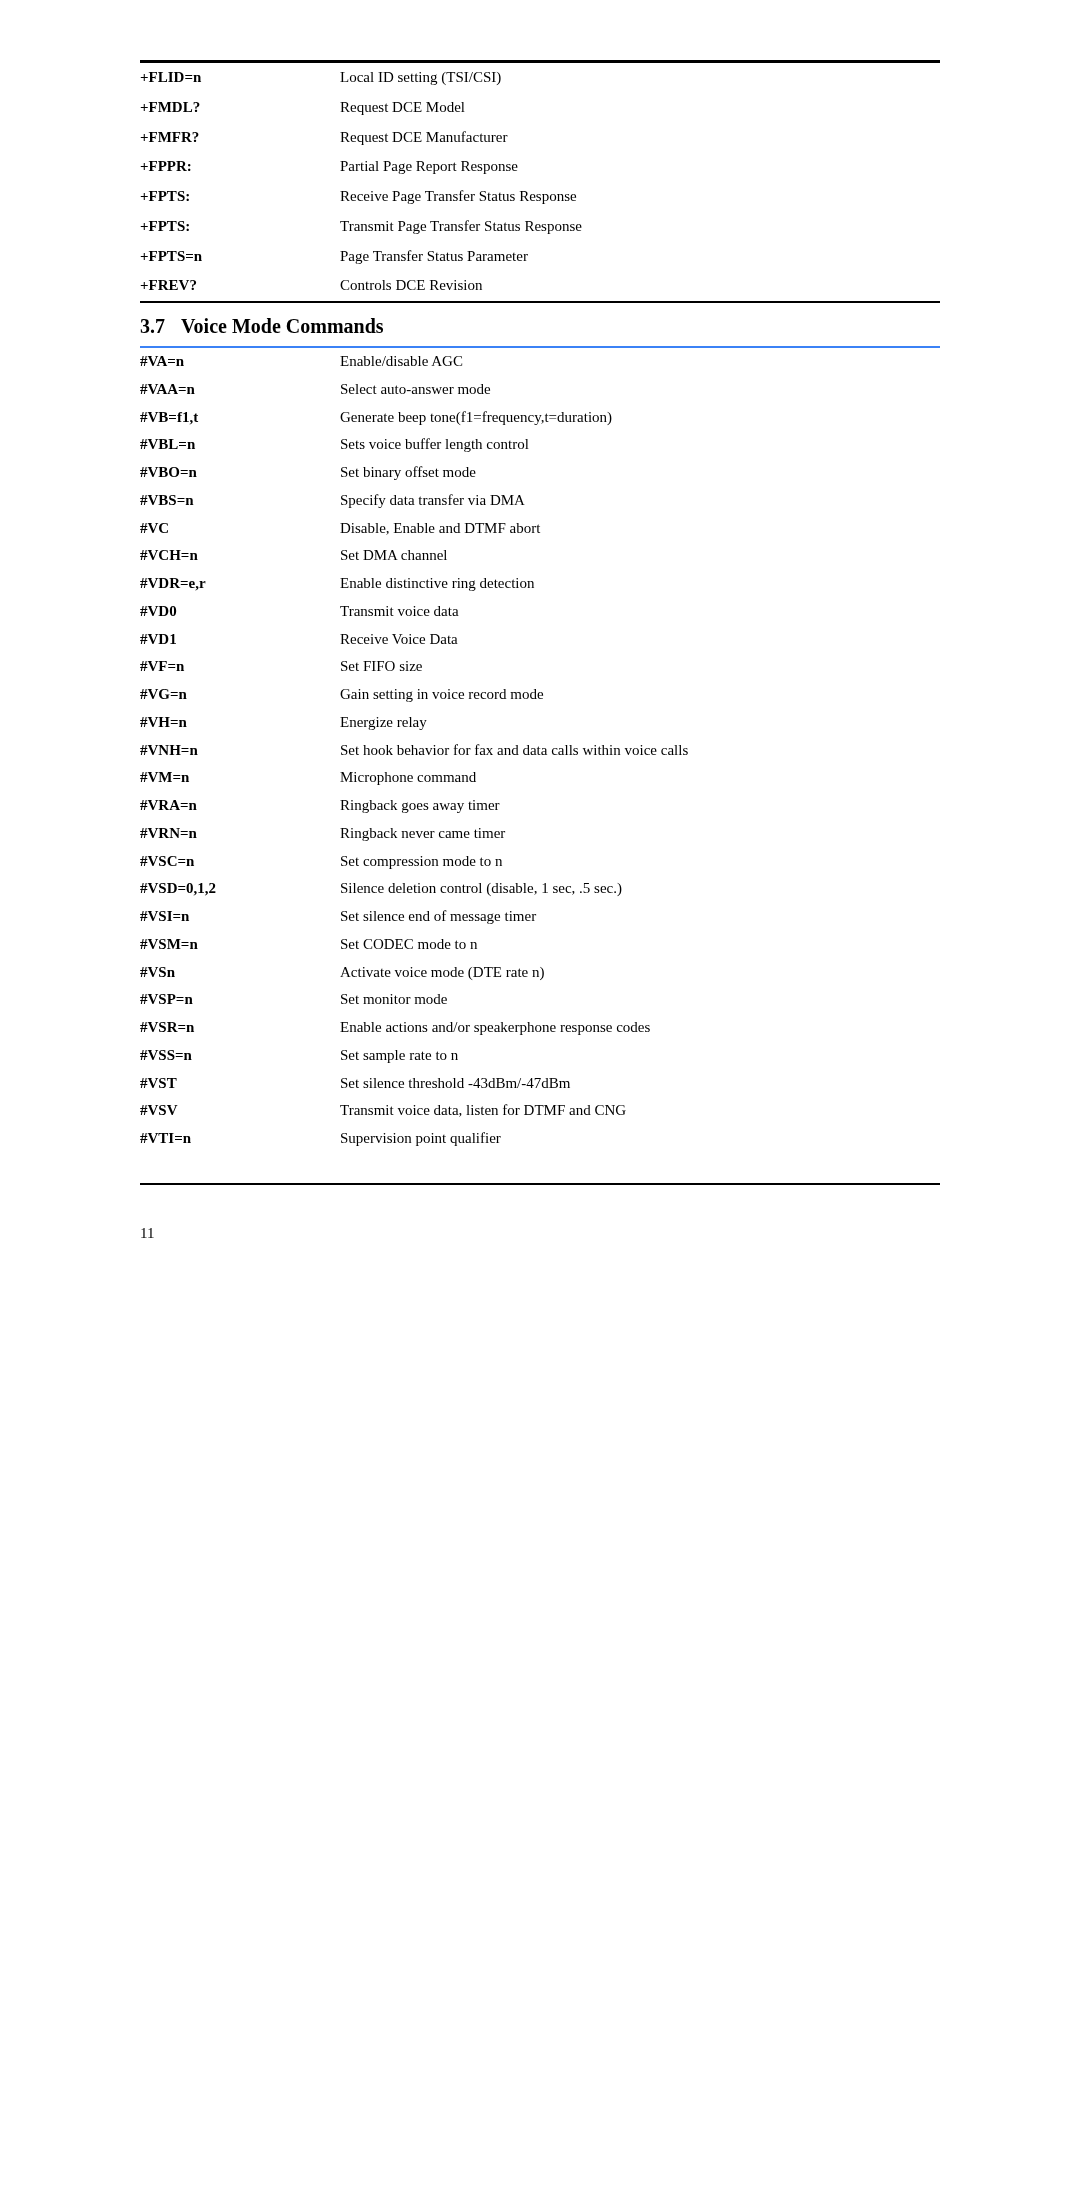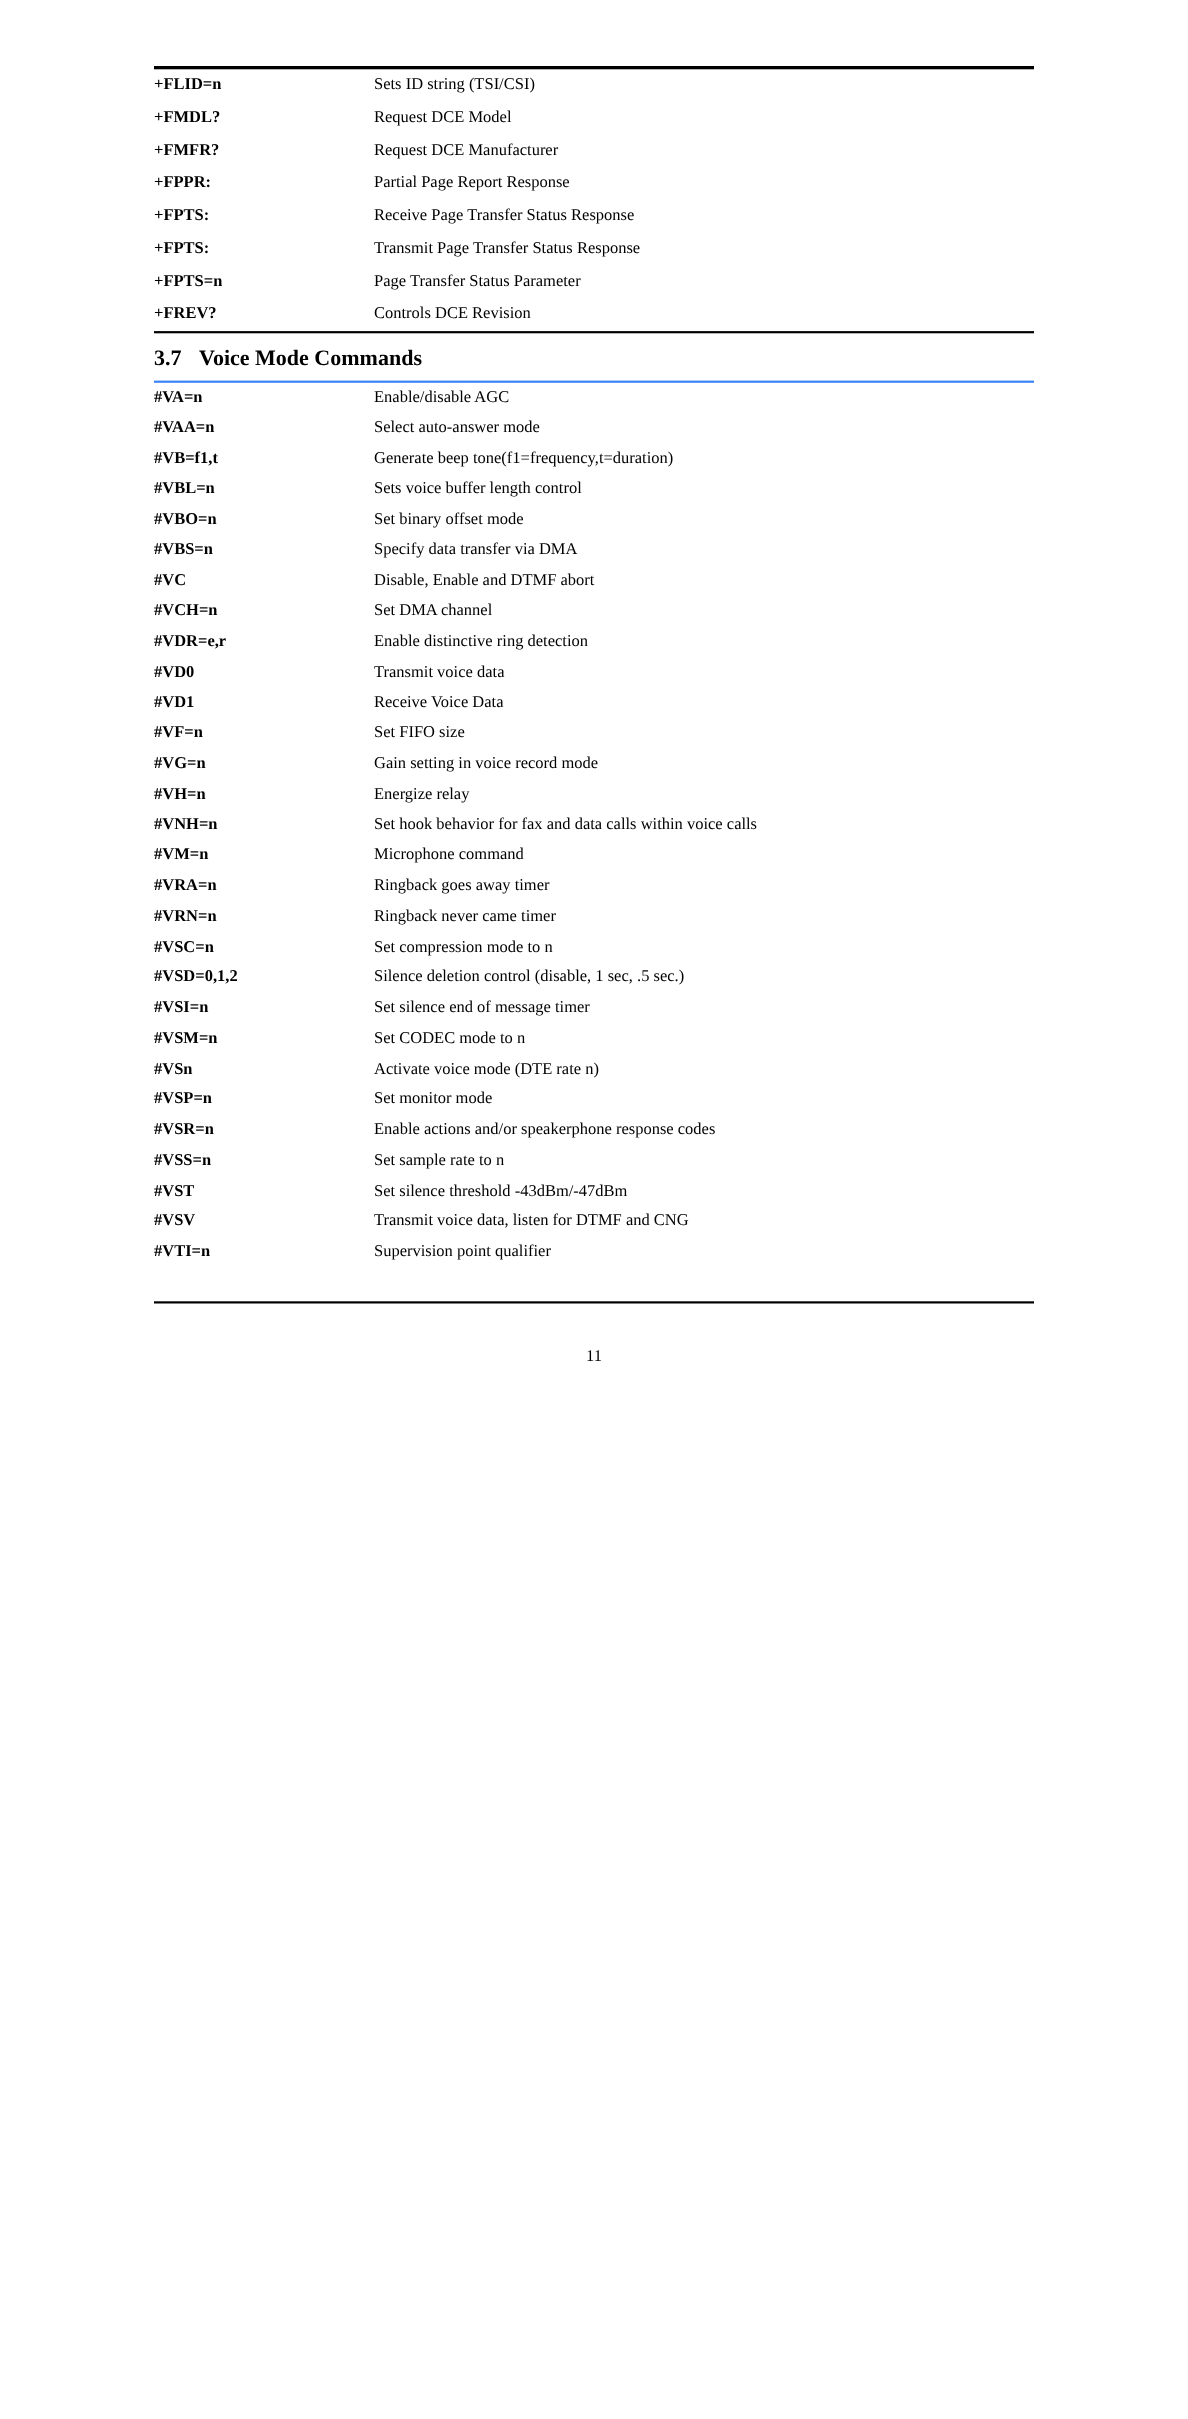--- a/index.html
+++ b/index.html
@@ -78,40 +78,39 @@
       width: 200px;
       padding-right: 20px;
       white-space: nowrap;
     }
 
     .voice-table td:last-child {
       width: calc(100% - 200px);
     }
 
     .page-number {
-      text-align: center;
       margin-top: 40px;
       font-size: 15px;
     }
 
     .final-divider {
       border-top: 2px solid #000;
       margin-top: 30px;
     }
   </style>
 </head>
 <body>
 
 <div class="top-border"></div>
 
 <table class="fax-table">
   <tbody id="fax-table-body">
       <tr>
       <td>+FLID=n</td>
-      <td>Sets ID string (TSI/CSI)</td>
+      <td>Local ID setting (TSI/CSI)</td>
     </tr>
       <tr>
       <td>+FMDL?</td>
       <td>Request DCE Model</td>
     </tr>
       <tr>
       <td>+FMFR?</td>
       <td>Request DCE Manufacturer</td>
     </tr>
       <tr>

